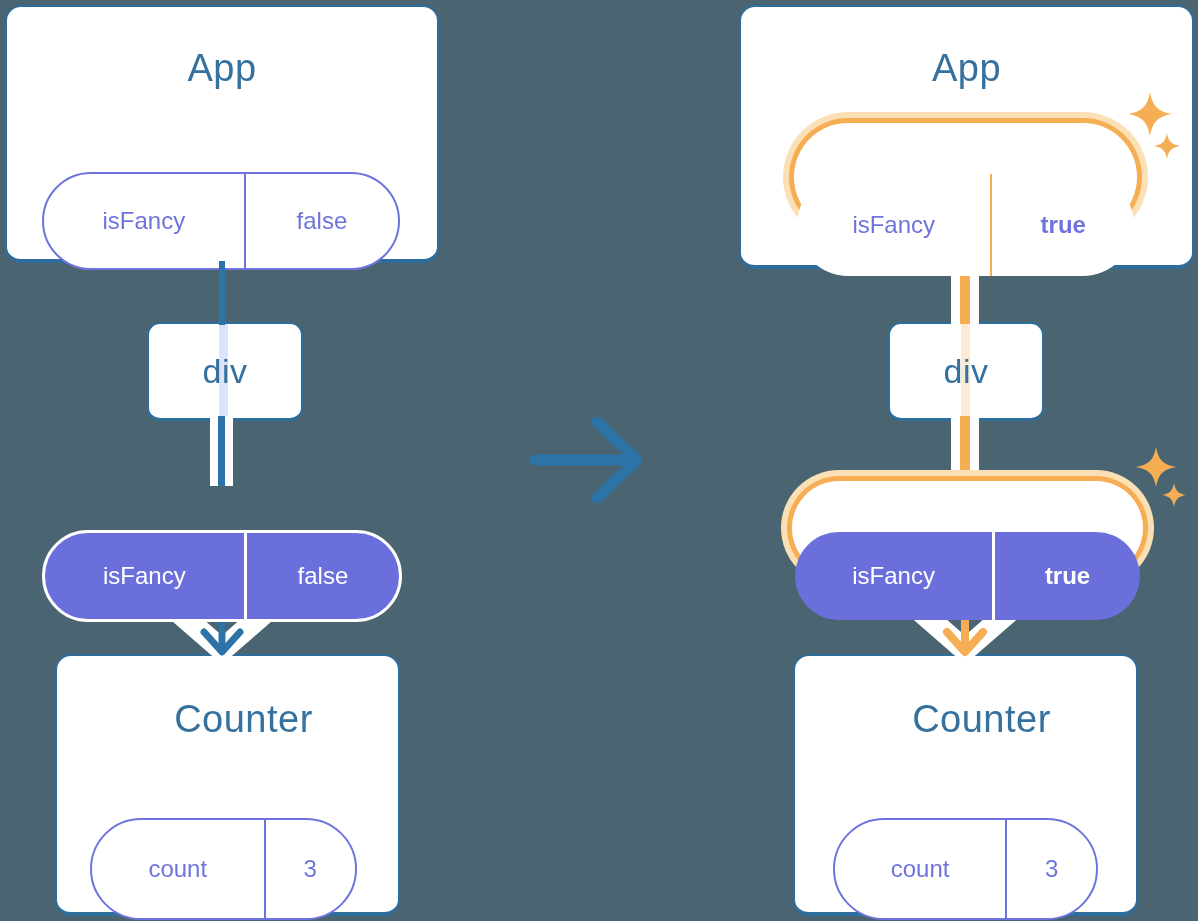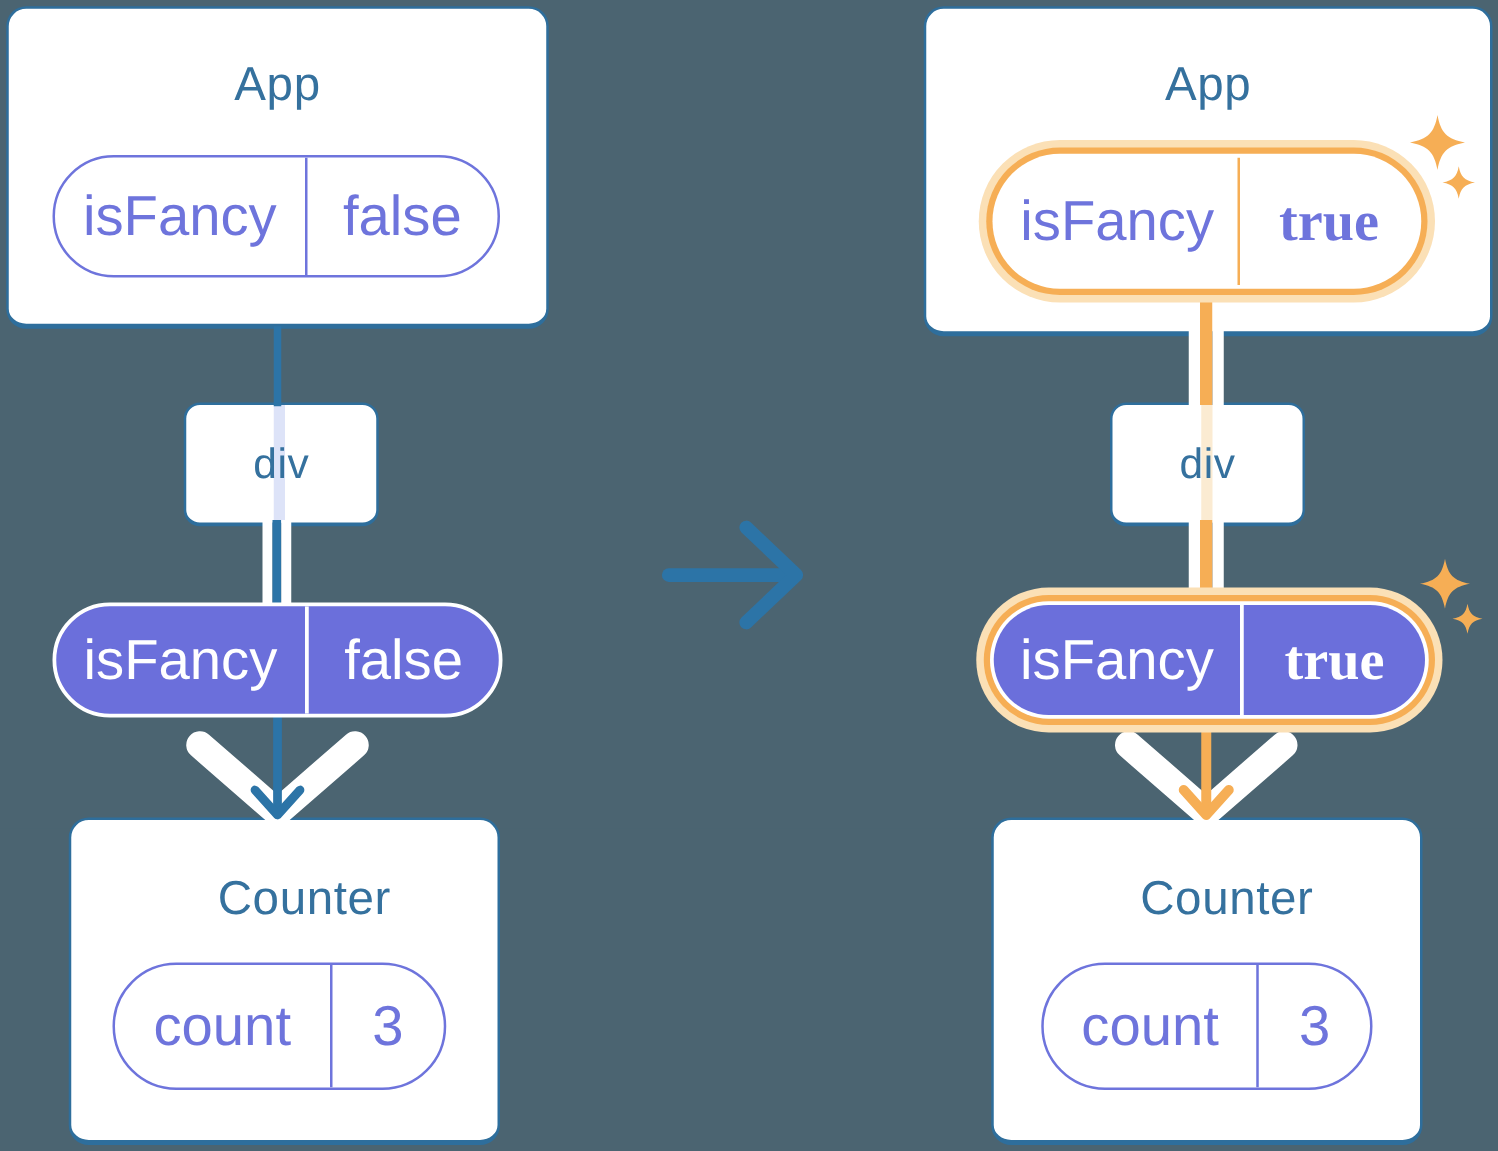--- a/index.html
+++ b/index.html
@@ -14,32 +14,32 @@
   .stage{position:relative;width:1198px;height:663px;background:var(--background);}
 
   
   .card{position:absolute;background:var(--card-bg);
         border:2px solid var(--card-border);border-bottom-width:4px;
         border-radius:16px;z-index:1;}
   .card-title{width:100%;text-align:center;color:var(--title-text);
               font-size:38px;font-weight:500;letter-spacing:.5px;}
 
   
-  .pill{position:absolute;display:flex;border-radius:999px;overflow:hidden;font-size:45px;}
+  .pill{position:absolute;display:flex;border-radius:999px;overflow:hidden;font-size:24px;margin-top:48px;}
   .pill .cell{display:flex;align-items:center;justify-content:center;}
   .pill .cell-left{flex:0 0 57%;}
   .pill .cell-right{flex:1;}
 
   .pill.outline{border:2px solid var(--purple-text);color:var(--purple-text);background:var(--card-bg);}
   .pill.outline .cell-left{border-right:2px solid var(--purple-text);}
 
   .pill.solid{background:var(--purple);border:3px solid var(--white);color:var(--white);z-index:4;}
   .pill.solid .cell-left{border-right:3px solid var(--white);}
 
-  .bold{font-weight:700;font-family:Liberation Serif, serif;}
+  .bold{font-weight:700;}
 
   
   .glow{position:absolute;background:var(--orange-glow);border-radius:999px;padding:6px;z-index:4;}
   .ring{background:var(--orange);border-radius:999px;padding:5px;width:100%;height:100%;}
   .ring-inner{background:var(--white);border-radius:999px;padding:3px;width:100%;height:100%;}
   .glow .pill{position:relative;width:100%;height:100%;}
   .pill.orange-divided{background:var(--card-bg);color:var(--purple-text);}
   .pill.orange-divided .cell-left{border-right:2px solid var(--orange);}
   .glow .pill.solid{border:none;}
 

